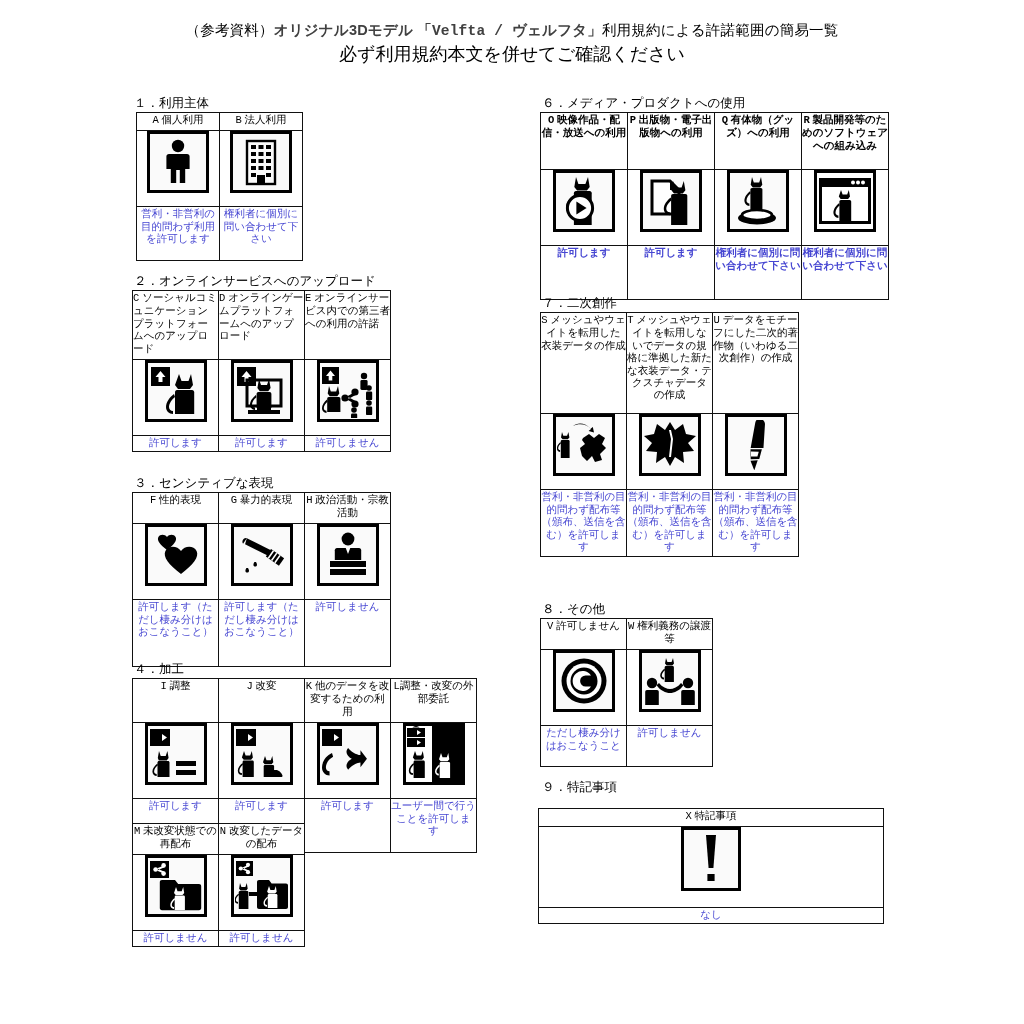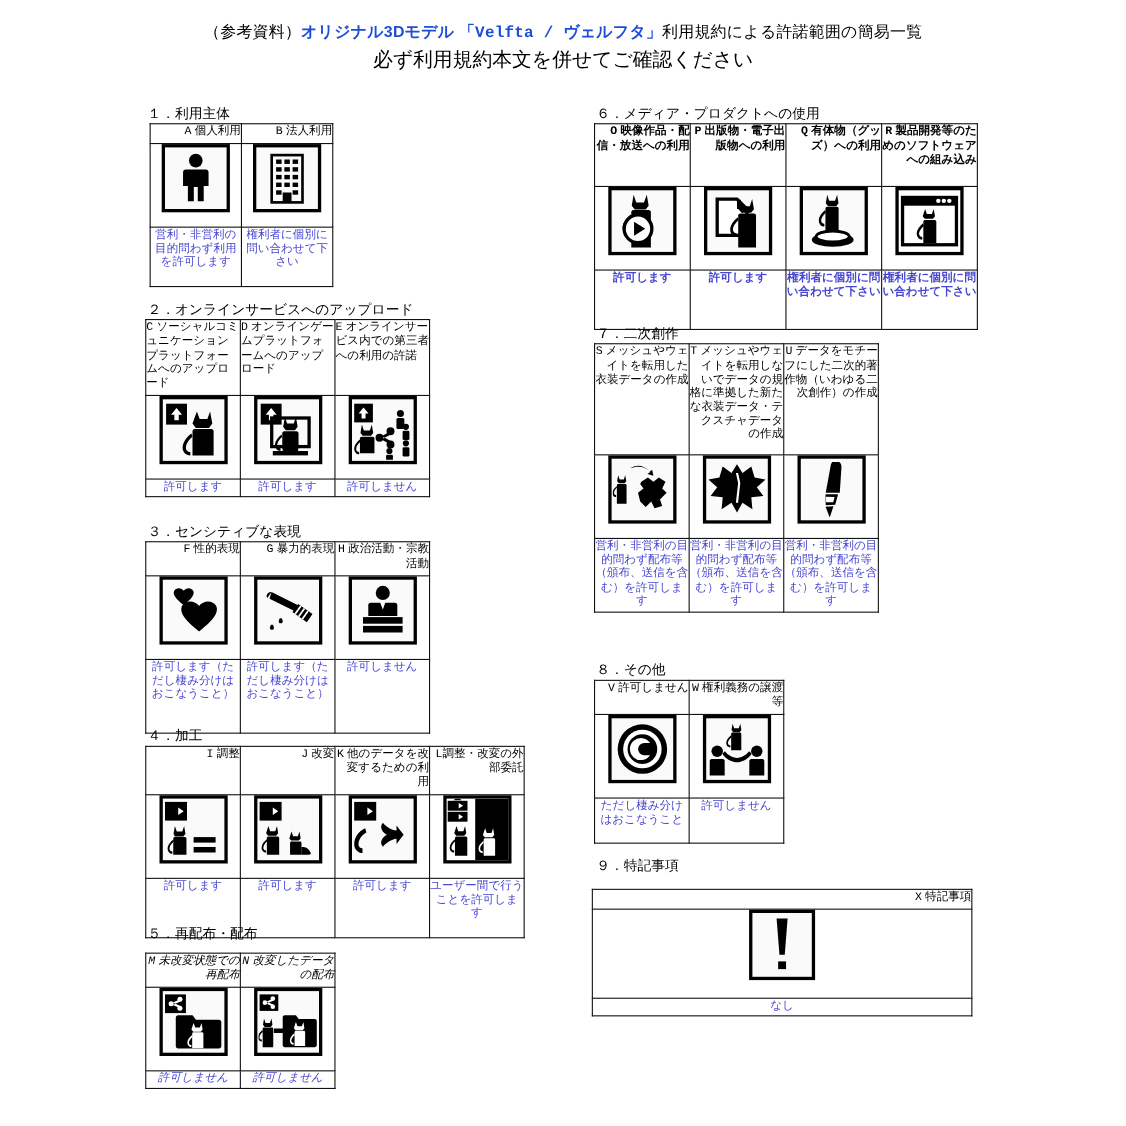--- a/index.html
+++ b/index.html
@@ -7,35 +7,35 @@
     width:1024px;height:1024px;background:#ffffff;
     font-family:"Liberation Sans","DejaVu Sans",sans-serif;
     color:#000000;overflow:hidden;position:relative;
   }
   .page{position:absolute;inset:0;}
 
   
   .title-block{position:absolute;left:0;top:20px;width:1024px;text-align:center;}
   .title-line1{font-size:14.5px;line-height:20px;white-space:nowrap;letter-spacing:.2px;}
   .title-line2{font-size:18px;line-height:20px;margin-top:3px;}
-  .accent{color:#1d4ed8;font-weight:bold;}
+  .accent{color:#404040;font-weight:bold;}
   .mono{font-family:Liberation Mono, monospace;}
 
   
   .sec-head{position:absolute;font-size:12.5px;line-height:14px;white-space:nowrap;}
 
   
   .tbl{position:absolute;border-collapse:collapse;table-layout:fixed;background:#fff;}
   .tbl td{
     border:1.6px solid #111;
     vertical-align:top;
     padding:0;
   }
   .hd{
-    font-size:10.5px;line-height:12.4px;text-align:right;
+    font-size:10.5px;line-height:12.4px;text-align:center;
     padding:2px 2px 3px 2px;color:#000;
   }
   .hd .ltr{font-family:"Liberation Mono","DejaVu Sans Mono",monospace;}
   .ic{
     height:75px;text-align:center;vertical-align:middle;padding:0;
   }
   .ic .box{
     width:62px;height:62px;margin:0 auto;
     border:3px solid #000;background:#fafafa;
     display:flex;align-items:center;justify-content:center;
@@ -332,21 +332,21 @@
     <tr>
       <td class="nt h-nt4">許可します</td>
       <td class="nt h-nt4">許可します</td>
       <td class="nt h-nt4">許可します</td>
       <td class="nt h-nt4">ユーザー間で行うことを許可します</td>
     </tr>
   </tbody>
     </table>
 
   <div class="sec-head" style="left:134px;top:842px;">５．再配布・配布</div>
-  <table class="tbl" style="left:132px;top:866px;width:171px;font-style:italic;">
+  <table class="tbl" style="left:132px;top:823px;width:171px;">
     <tbody>
         <tr>
       <td class="hd h-hd2" style="width:85px"><span class="ltr">M</span> <span>未改変状態での再配布</span></td>
       <td class="hd h-hd2" style="width:85px"><span class="ltr">N</span> <span>改変したデータの配布</span></td>
     </tr>
     <tr>
       <td class="ic">
             <div class="box">
         <svg width="54" height="54" viewBox="0 0 54 54">
                 <rect x="1" y="2" width="19" height="17" fill="#000"></rect>

